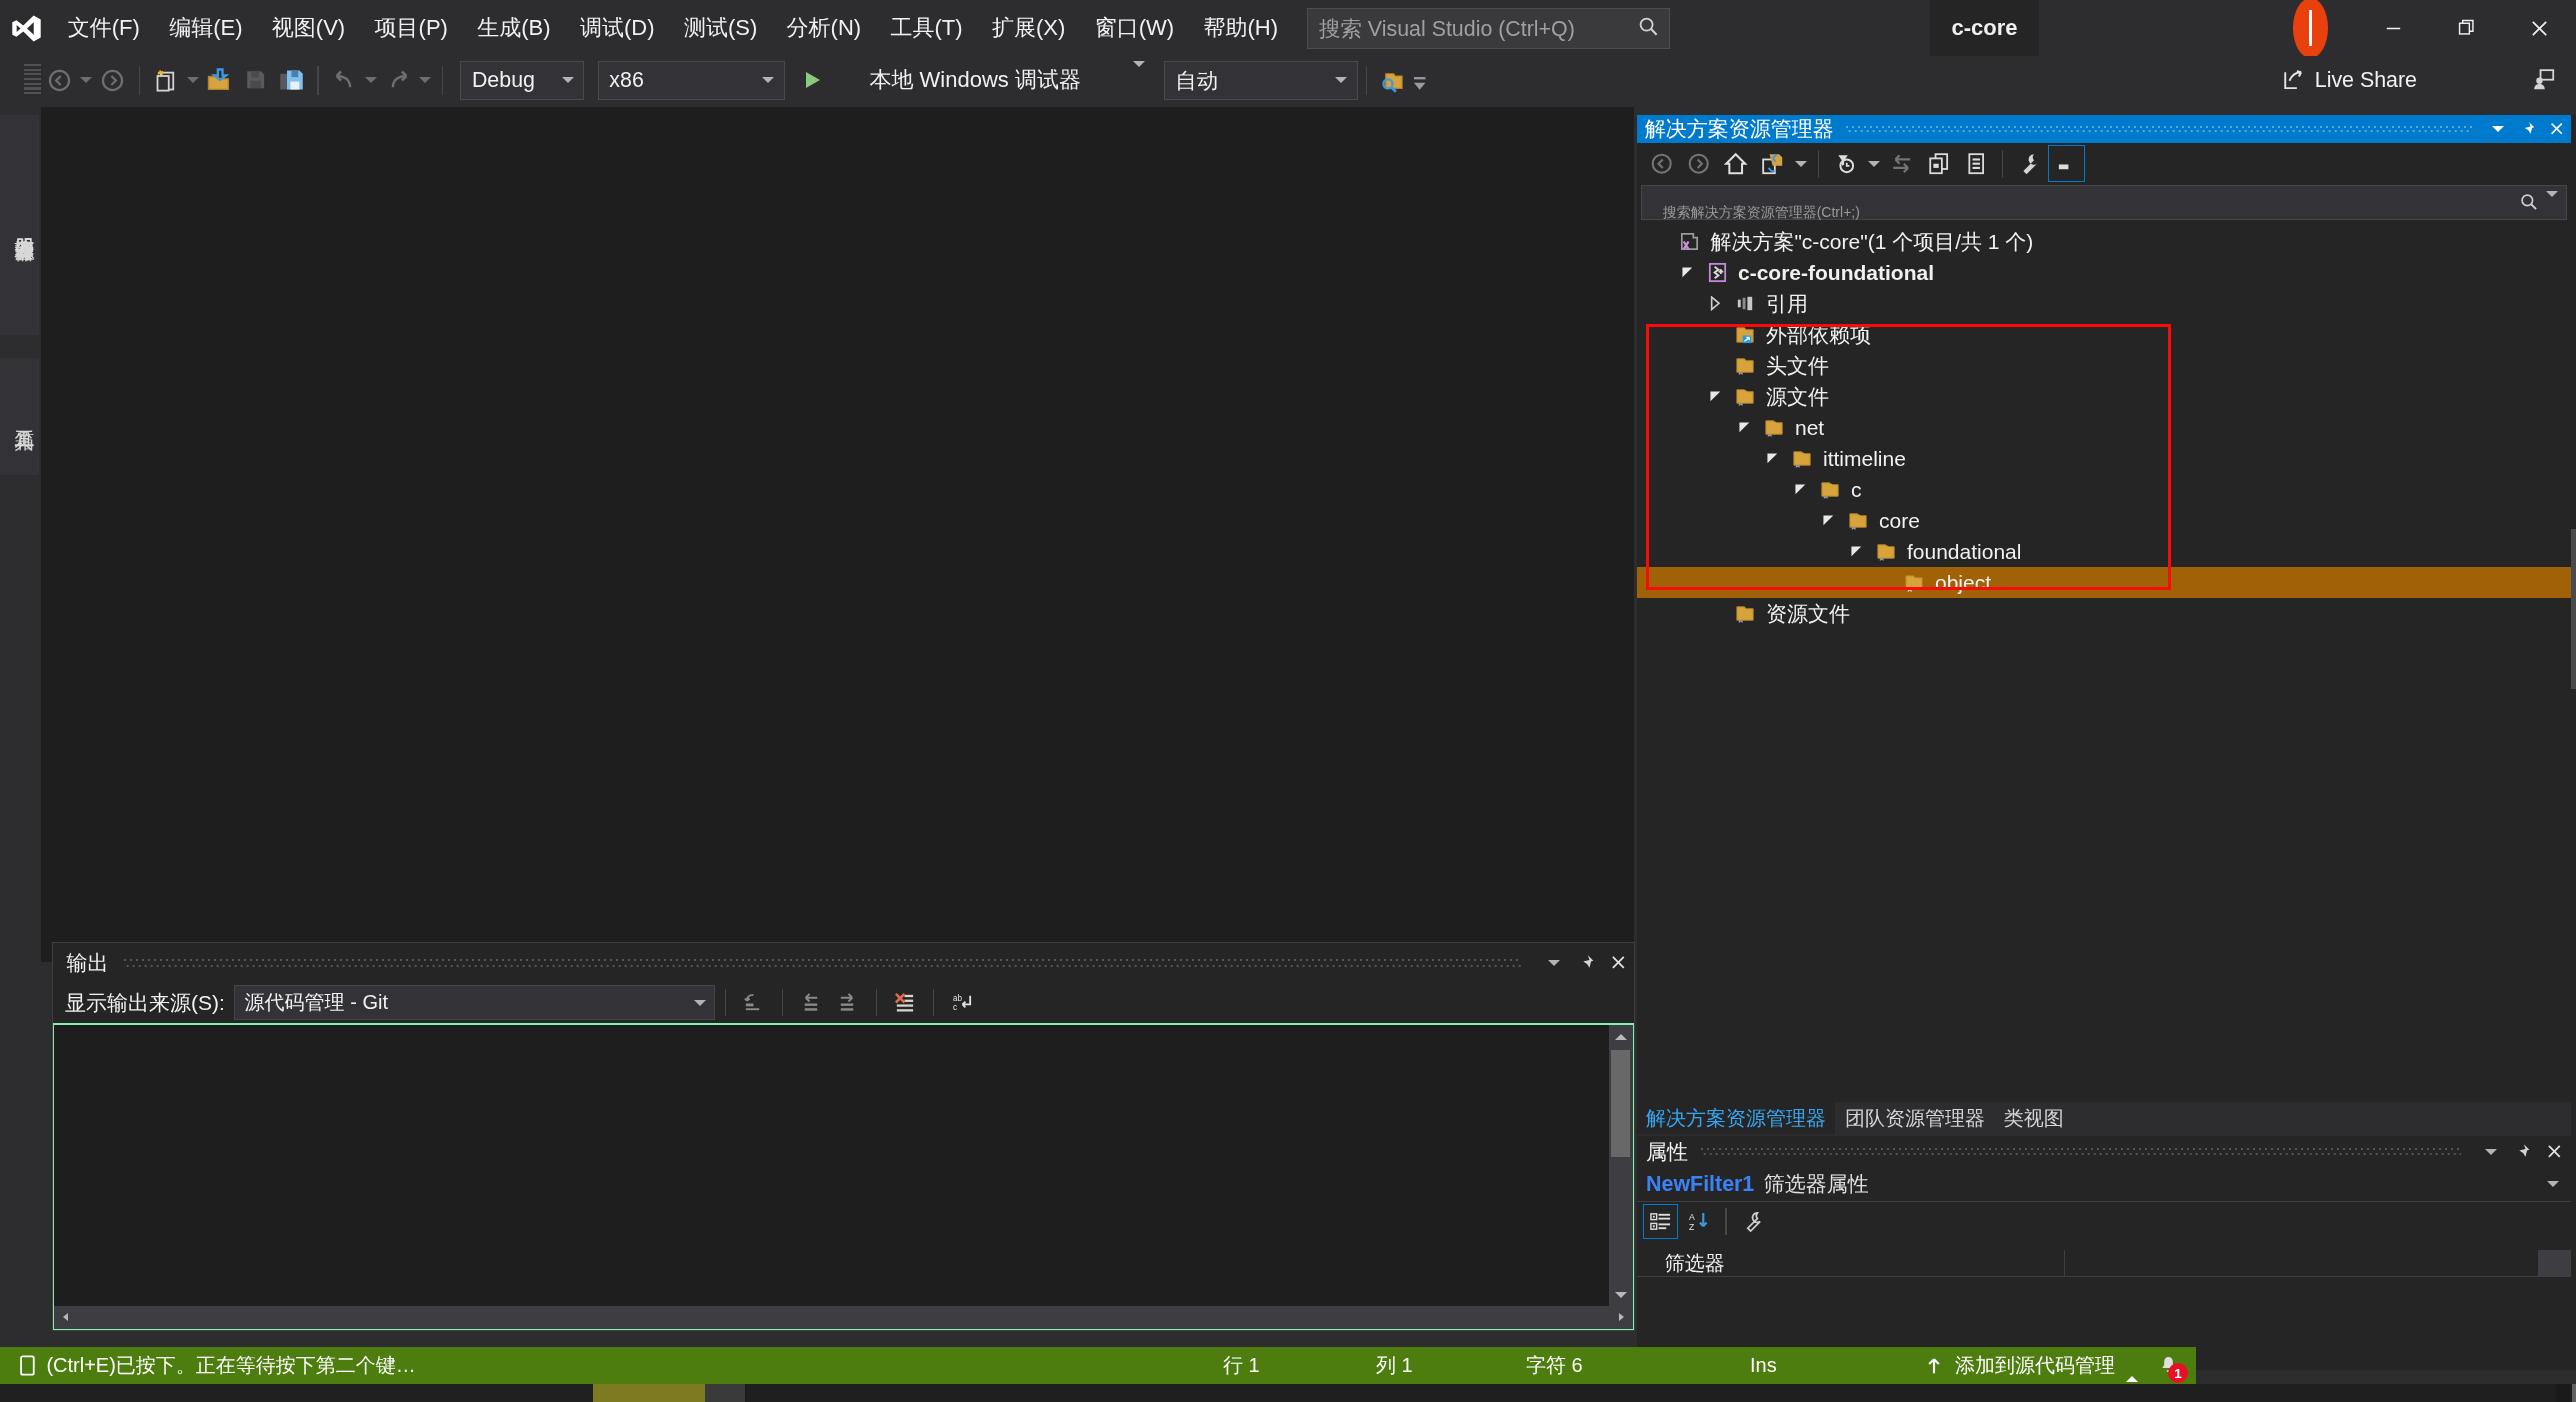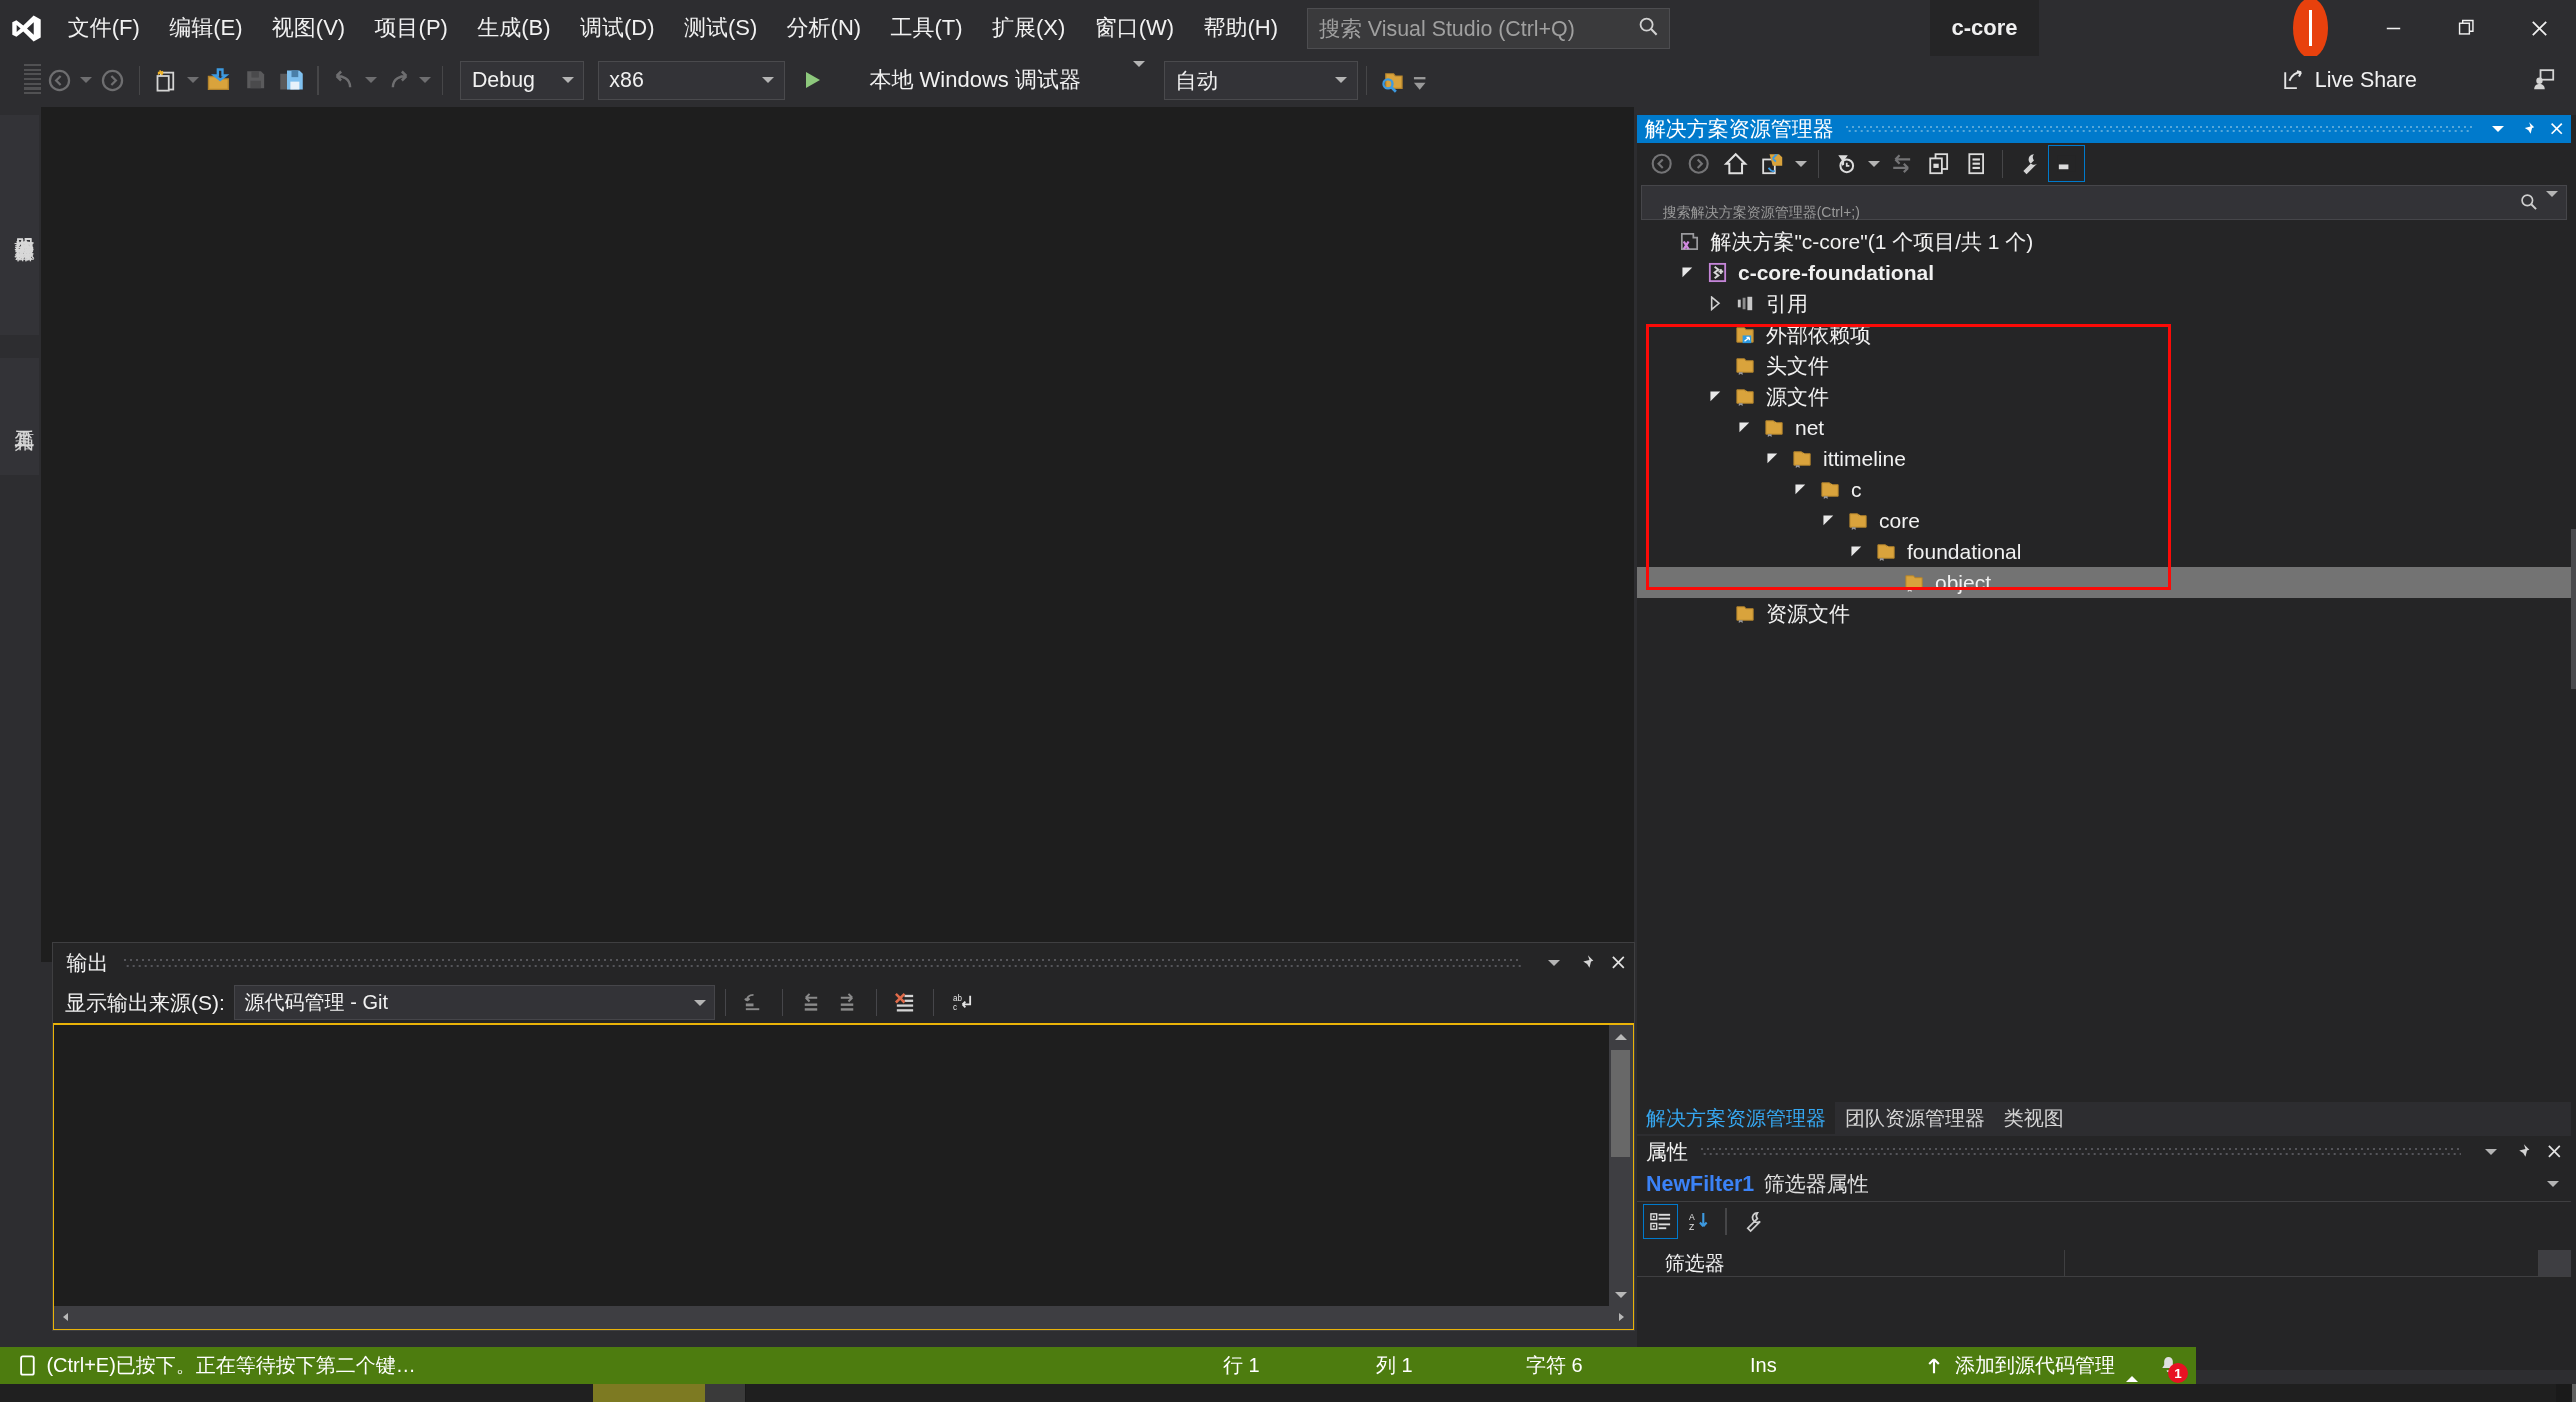--- a/index.html
+++ b/index.html
@@ -180,21 +180,21 @@
   .editor-area {
     position: absolute; left: 41px; top: 107px;
     right: 942px; bottom: 441px;
     background: #1e1e1e;
   }
 
   
   .output-panel {
     position: absolute; left: 52px; bottom: 72px;
     width: 1583px; height: 389px;
-    background: #eab308;
+    background: #86efac;
     border: 1.3px solid #3f3f41;
   }
   .panel-head {
     height: 39px; display: flex; align-items: center;
     padding-left: 13.4px; position: relative;
     background: #252526;
   }
   .panel-title {
     font-size: 21px; color: #f1f1f1; white-space: nowrap;
   }
@@ -314,21 +314,21 @@
   .sol-tree {
     position: absolute; left: 0; right: 0; top: 107px; bottom: 0;
     background: #252526;
     padding-top: 4px;
     overflow: hidden;
   }
   .trow {
     height: 31px; display: flex; align-items: center;
     position: relative; cursor: default; white-space: nowrap;
   }
-  .trow.selected { background: #737373; }
+  .trow.selected { background: #a16207; }
   .twist { width: 28px; display: flex; align-items: center; justify-content: center; }
   .ticon { width: 31px; display: flex; align-items: center; justify-content: center; margin-right: 5.3px; }
   .tlabel { font-size: 21px; color: #f1f1f1; }
   .tlabel.bold { font-weight: bold; }
 
   .redbox {
     position: absolute;
     left: 9.4px; top: 102px;
     width: 525px; height: 266px;
     border: 3.3px solid #fb0a07;

